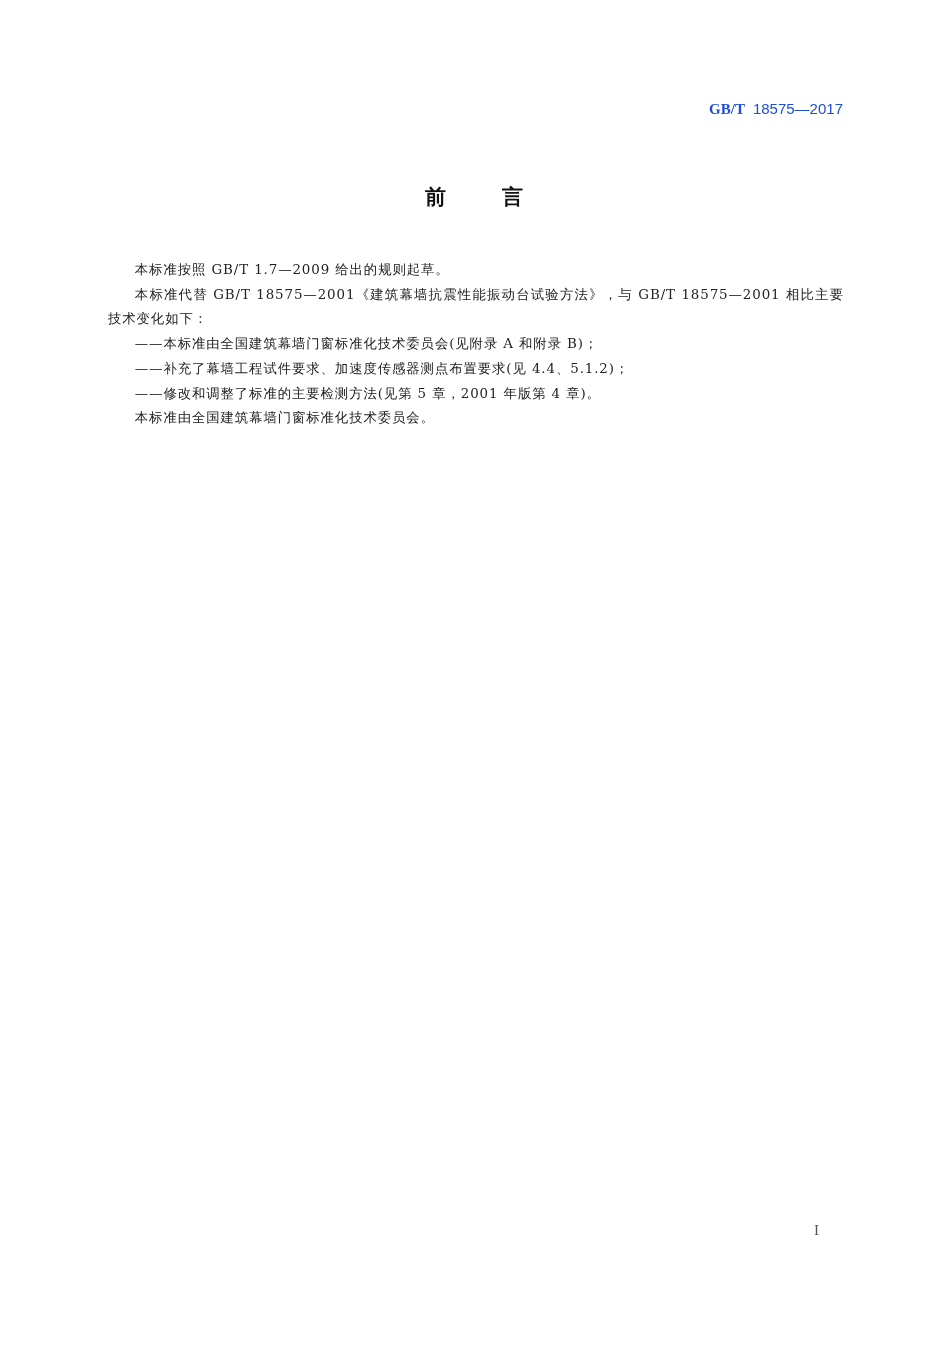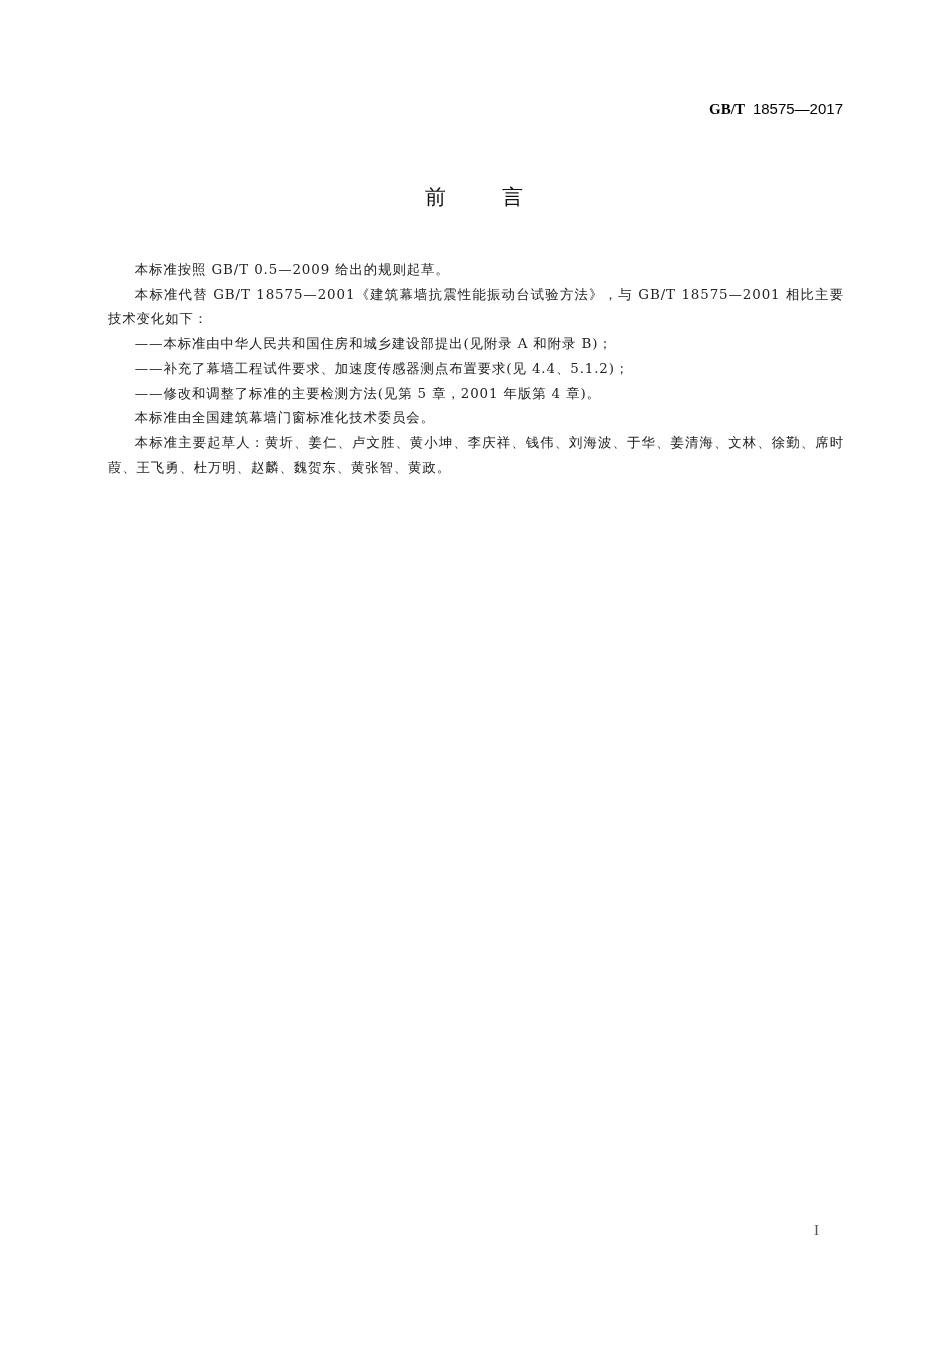--- a/index.html
+++ b/index.html
@@ -15,41 +15,41 @@
       color: #1a1a1a;
       font-family: "DejaVu Serif", "Liberation Serif", serif;
     }
     .std-code {
       position: absolute;
       top: 99px;
       right: 107px;
       font-size: 14px;
       line-height: 20px;
       white-space: nowrap;
-      color: #000000;
+      color: #1d4ed8;
     }
     .std-code .prefix {
       font-family: "Liberation Serif", "DejaVu Serif", serif;
       font-weight: bold;
       font-size: 15px;
       margin-right: 8px;
     }
     .std-code .num {
       font-family: "Liberation Sans", "DejaVu Sans", sans-serif;
       font-size: 15px;
     }
     .title {
       position: absolute;
       top: 183px;
       left: 0;
       width: 950px;
       text-align: center;
       font-family: "DejaVu Sans", "Liberation Sans", sans-serif;
       font-size: 21px;
-      font-weight: normal;
+      font-weight: bold;
       letter-spacing: 2px;
       line-height: 28px;
       color: #111;
     }
     .title .gap {
       display: inline-block;
       width: 54px;
     }
     .body-text {
       position: absolute;
@@ -84,22 +84,21 @@
 
 <div class="std-code">
   <span class="prefix">GB/T</span><span class="num">18575—2017</span>
 </div>
 
 <div class="title">
   <span>前</span><span class="gap"></span><span>言</span>
 </div>
 
 <div class="body-text">
-  <p class="para">本标准按照 GB/T 0.5—2009 给出的规则起草。</p>
+  <p class="para">本标准按照 GB/T 1.7—2009 给出的规则起草。</p>
   <p class="para">本标准代替 GB/T 18575—2001《建筑幕墙抗震性能振动台试验方法》，与 GB/T 18575—2001 相比主要技术变化如下：</p>
-  <p class="item">——本标准由中华人民共和国住房和城乡建设部提出(见附录 A 和附录 B)；</p>
+  <p class="item">——本标准由全国建筑幕墙门窗标准化技术委员会(见附录 A 和附录 B)；</p>
   <p class="item">——补充了幕墙工程试件要求、加速度传感器测点布置要求(见 4.4、5.1.2)；</p>
   <p class="item">——修改和调整了标准的主要检测方法(见第 5 章，2001 年版第 4 章)。</p>
   <p class="para">本标准由全国建筑幕墙门窗标准化技术委员会。</p>
-  <p class="para">本标准主要起草人：黄圻、姜仁、卢文胜、黄小坤、李庆祥、钱伟、刘海波、于华、姜清海、文林、徐勤、席时葭、王飞勇、杜万明、赵麟、魏贺东、黄张智、黄政。</p>
 </div>
 
 <div class="page-number">I</div>
 
 </body></html>

